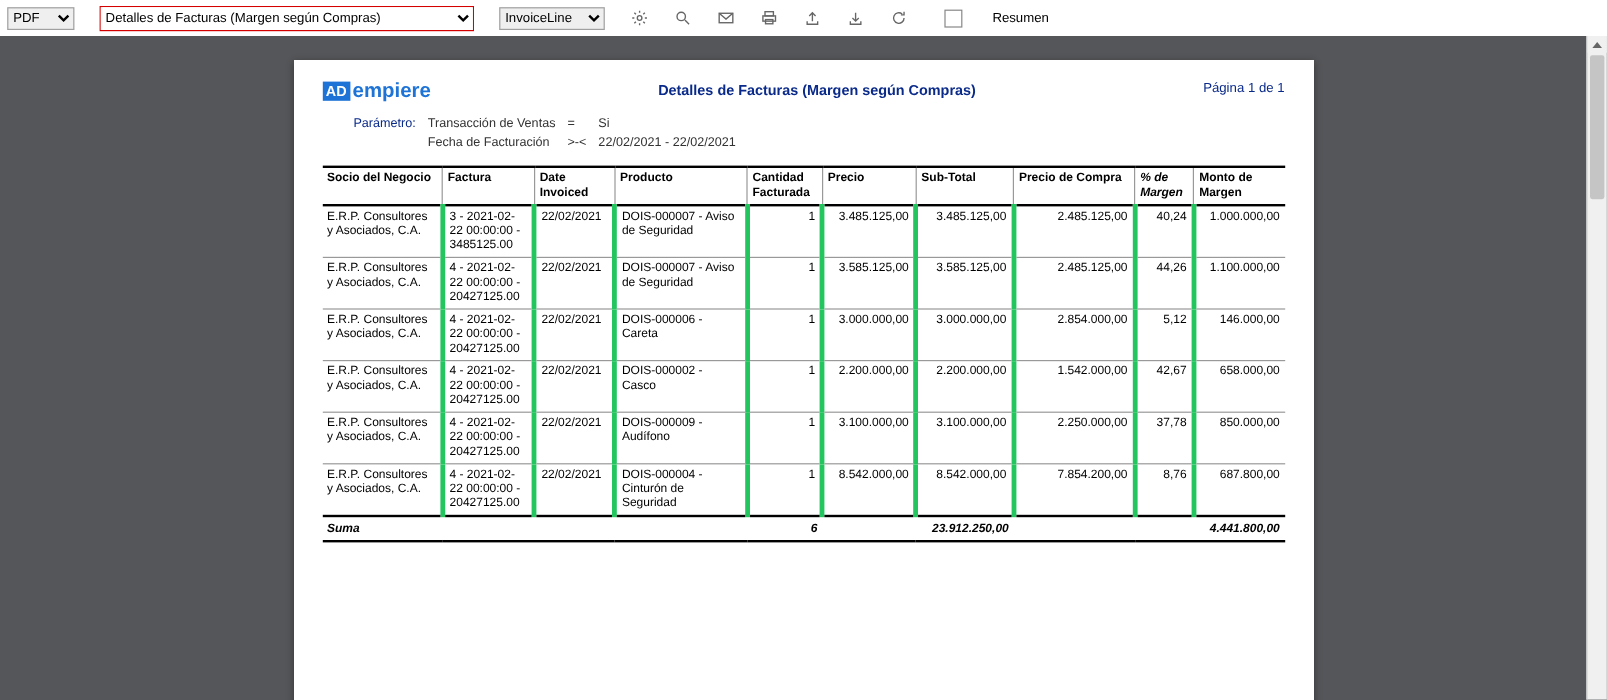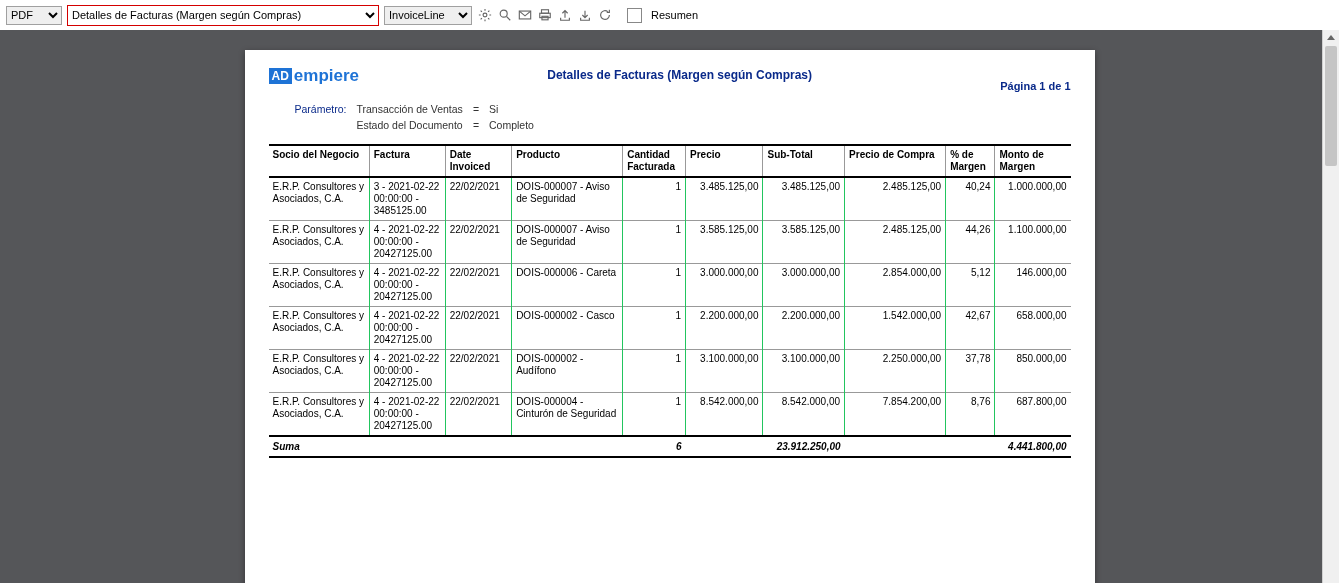--- a/index.html
+++ b/index.html
@@ -1,47 +1,47 @@
 <!DOCTYPE html>
 <html><head>
 <meta charset="utf-8">
 <style>
   html,body{margin:0;padding:0;font-family:Arial,Helvetica,sans-serif;font-size:11px;color:#000;background:#fff;}
-  .toolbar{display:flex;align-items:center;gap:5px;padding:3px 6px;background:#fff;height:24px;}
+  .toolbar{display:flex;align-items:center;gap:21px;padding:3px 6px;background:#fff;height:24px;}
   .toolbar select{font-size:11px;border:1px solid #a0a0a0;background:#efefef;height:19px;}
   .toolbar .hl{border:1px solid #d40000;padding:0;}
   .toolbar .hl select{border:none;background:#fff;width:310px;}
   .toolbar .icon{width:15px;height:15px;display:inline-flex;align-items:center;justify-content:center;color:#666;cursor:pointer;}
   .toolbar .icon svg{width:14px;height:14px;stroke:#666;fill:none;stroke-width:1.3;}
   .toolbar .chk{width:13px;height:13px;border:1px solid #888;display:inline-block;margin-left:10px;margin-right:4px;}
   .viewer{position:relative;background:#555659;height:553px;overflow:auto;}
   .scrollbar-track{position:absolute;right:0;top:0;width:16px;height:100%;background:#f0f0f0;border-left:1px solid #d0d0d0;}
   .scrollbar-thumb{position:absolute;left:2px;right:2px;top:2px;height:120px;background:#c5c5c5;border-radius:2px;}
   .scrollbar-up{position:absolute;left:0;right:0;top:0;height:14px;background:#f0f0f0;display:flex;align-items:center;justify-content:center;}
   .scrollbar-up::after{content:"";border-left:4px solid transparent;border-right:4px solid transparent;border-bottom:5px solid #666;}
   .page{margin:20px auto 0;width:850px;background:#fff;box-shadow:0 2px 6px rgba(0,0,0,.4);padding:16px 24px 30px;box-sizing:border-box;min-height:560px;}
   .hdr{display:flex;align-items:flex-start;margin-bottom:8px;}
   .logo{display:flex;align-items:center;font-weight:bold;}
   .logo .ad{background:#1e73d6;color:#fff;padding:1px 3px;font-size:12px;margin-right:2px;}
   .logo .emp{color:#1e73d6;font-size:17px;}
   .title{flex:1;text-align:center;color:#0a2a8a;font-weight:bold;font-size:12px;padding-top:2px;}
-  .pageno{color:#0a2a8a;font-weight:bold;font-size:11px;padding-top:2px;margin-top:12px;}
+  .pageno{color:#0a2a8a;font-weight:normal;font-size:11px;padding-top:2px;}
   .params{margin:2px 0 10px 20px;font-size:10.5px;}
   .params .lbl{color:#0a2a8a;font-weight:normal;}
   .params td{padding:0 4px;line-height:14px;vertical-align:top;color:#333;}
   table.data{width:100%;border-collapse:collapse;font-size:10px;}
   table.data thead th{border-top:2px solid #000;border-bottom:2px solid #000;border-left:1px solid #999;padding:3px 4px;text-align:left;vertical-align:top;font-weight:bold;line-height:12px;}
   table.data thead th:first-child{border-left:none;}
-  table.data tbody td{border-top:1px solid #999;border-left:1px solid #22c55e;padding:3px 4px;vertical-align:top;line-height:12px;}
+  table.data tbody td{border-top:1px solid #999;border-left:4px solid #22c55e;padding:3px 4px;vertical-align:top;line-height:12px;}
   table.data tbody td:first-child{border-left:none;}
   .ar{text-align:right;}
   table.data tfoot td{border-top:2px solid #000;border-bottom:2px solid #000;padding:4px;font-weight:bold;font-style:italic;margin-top:29px;}
   .w-soc{width:106px;} .w-fac{width:70px;} .w-dt{width:60px;} .w-prd{width:122px;}
   .w-qty{width:56px;} .w-prc{width:72px;} .w-sub{width:76px;} .w-pc{width:104px;}
-  .w-mg{width:42px;} .w-mm{width:70px;}
+  .w-mg{width:42px;font-style:italic;} .w-mm{width:70px;}
 </style>
 </head>
 <body>
 
 <div class="toolbar">
   <select style="width:56px;"><option>PDF</option></select>
   <span class="hl">
     <select><option>Detalles de Facturas (Margen según Compras)</option></select>
   </span>
   <select style="width:88px;"><option>InvoiceLine</option></select>
@@ -105,23 +105,23 @@
     <table class="params">
       <tbody>
           <tr>
             <td class="lbl">Parámetro:</td>
           <td>Transacción de Ventas</td>
           <td>=</td>
           <td>Si</td>
           </tr>
       <tr>
             <td></td>
-            <td>Estado del Documento</td>
-          <td>=</td>
-          <td>Completo</td>
+            <td>Fecha de Facturación</td>
+          <td>&gt;-&lt;</td>
+          <td>22/02/2021 - 22/02/2021</td>
           </tr>
     </tbody>
       </table>
 
     <table class="data">
       <thead>
           <tr>
         <th class="w-soc">Socio del Negocio</th>
         <th class="w-fac">Factura</th>
         <th class="w-dt">Date Invoiced</th>
@@ -180,21 +180,21 @@
             <td class="ar">2.200.000,00</td>
             <td class="ar">2.200.000,00</td>
             <td class="ar">1.542.000,00</td>
             <td class="ar">42,67</td>
             <td class="ar">658.000,00</td>
           </tr>
           <tr>
             <td>E.R.P. Consultores y Asociados, C.A.</td>
             <td>4 - 2021-02-22 00:00:00 - 20427125.00</td>
             <td>22/02/2021</td>
-            <td>DOIS-000002 - Audífono</td>
+            <td>DOIS-000009 - Audífono</td>
             <td class="ar">1</td>
             <td class="ar">3.100.000,00</td>
             <td class="ar">3.100.000,00</td>
             <td class="ar">2.250.000,00</td>
             <td class="ar">37,78</td>
             <td class="ar">850.000,00</td>
           </tr>
           <tr>
             <td>E.R.P. Consultores y Asociados, C.A.</td>
             <td>4 - 2021-02-22 00:00:00 - 20427125.00</td>

